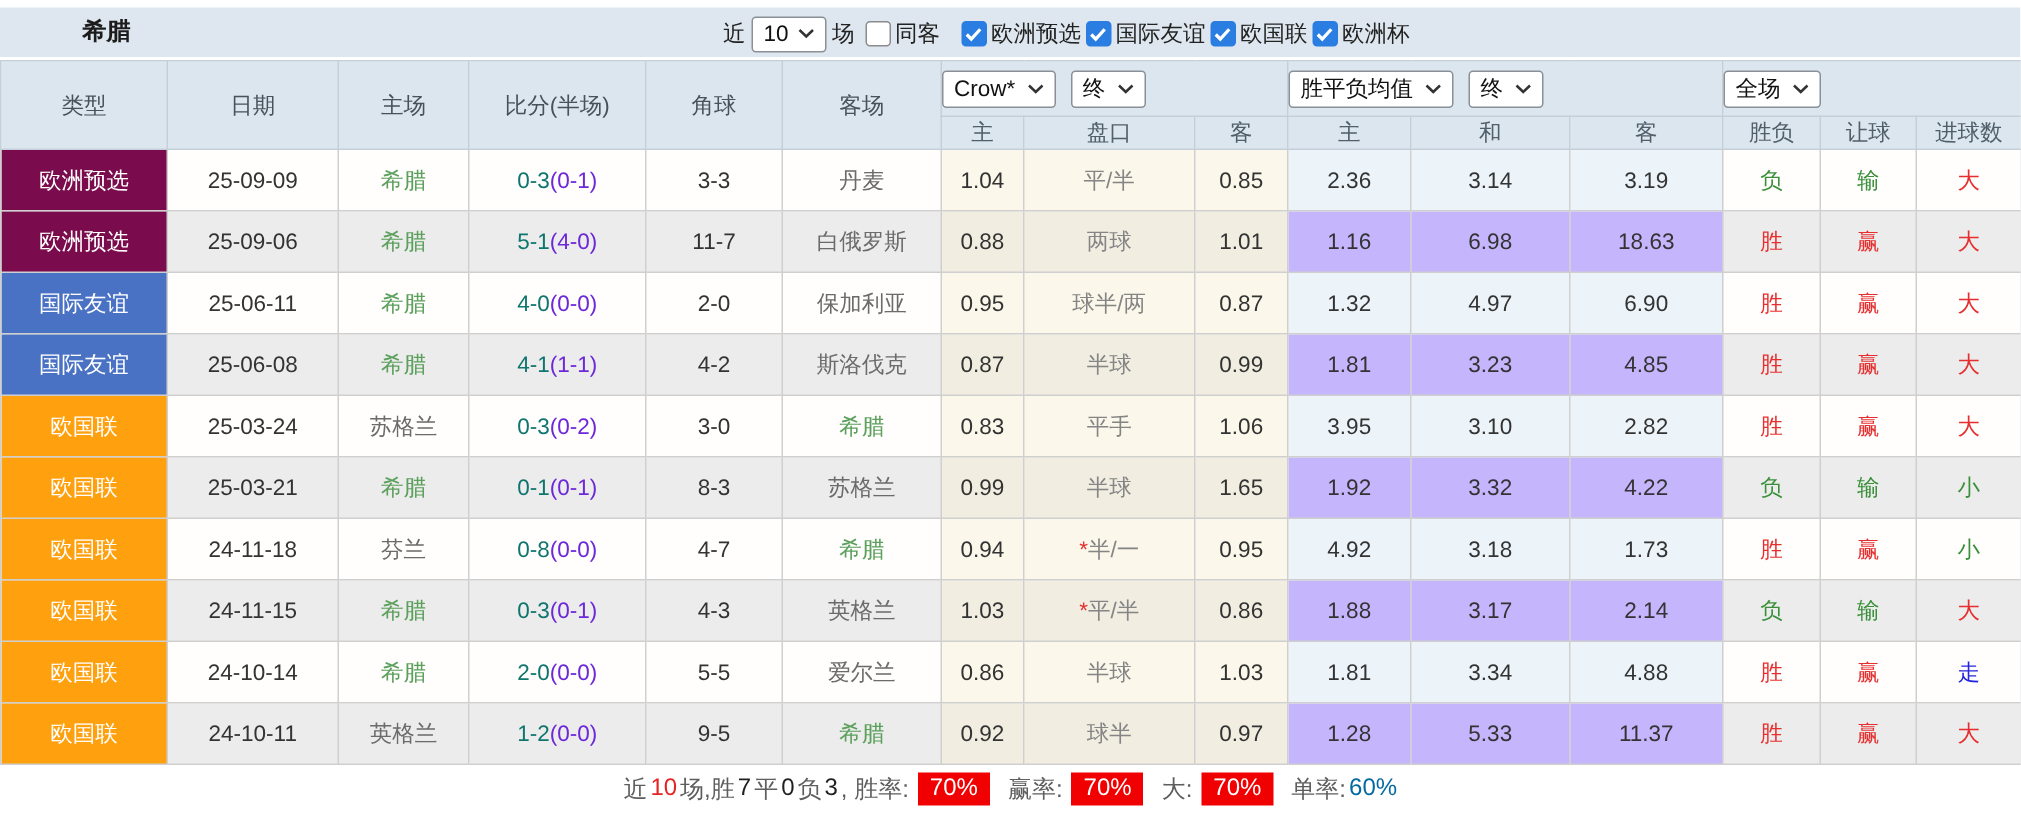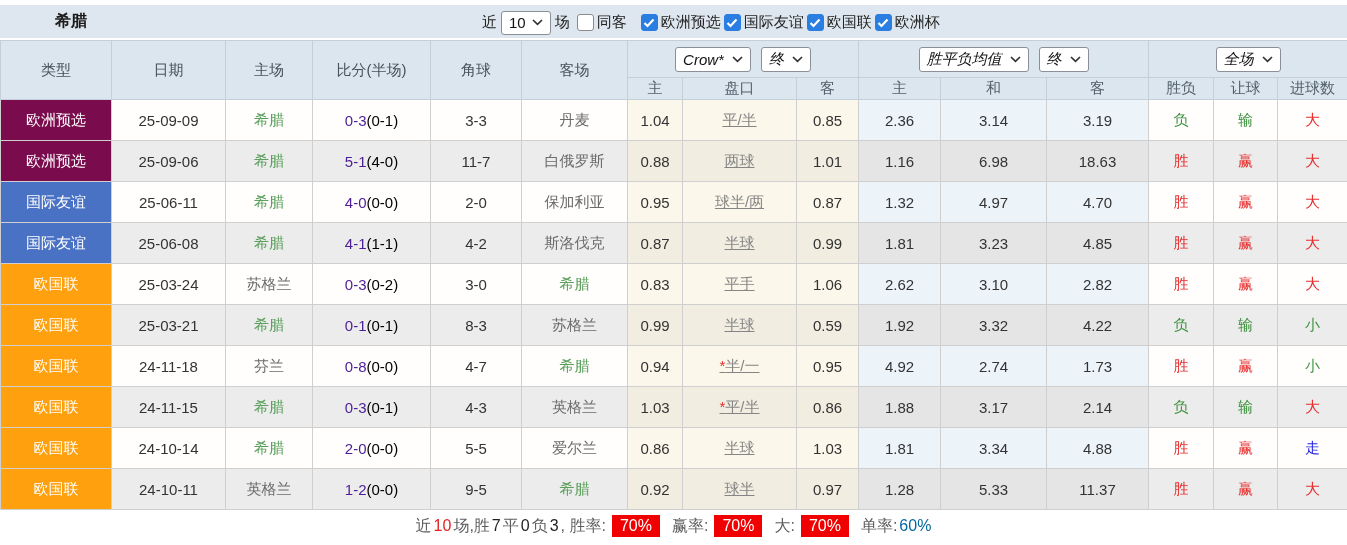--- a/index.html
+++ b/index.html
@@ -46,37 +46,37 @@
   table { border-collapse: collapse; width: 1347px; table-layout: fixed; }
   col.c1{width:111px} col.c2{width:114px} col.c3{width:87px} col.c4{width:118px}
   col.c5{width:91px} col.c6{width:106px} col.c7{width:55px} col.c8{width:114px}
   col.c9{width:62px} col.c10{width:82px} col.c11{width:106px} col.c12{width:102px}
   col.c13{width:65px} col.c14{width:64px} col.c15{width:70px}
 
   th, td { border: 1px solid #cfcfcf; text-align: center; font-weight: normal; }
   thead th { background: #dce6ee; color: #48525c; font-size: 15px; border-color: #c4cfd9; }
   thead tr.h1 th { height: 37px; }
   thead tr.h2 th { height: 22px; color: #515f6b; }
-  .selgroup { display: flex; align-items: center; justify-content: center; gap: 10px; font-style: italic; }
+  .selgroup { display: flex; align-items: center; gap: 10px; }
 
   tbody tr { height: 41px; font-size: 15px; }
   tbody td { color: #333; }
   tr.odd td { background: #fffefd; }
   tr.even td { background: #ececec; }
   tr.odd td.sec-odds { background: #fbf7ea; }
   tr.even td.sec-odds { background: #f1ede1; margin-top: 48px; }
   tr.odd td.sec-avg { background: #ecf4fa; }
-  tr.even td.sec-avg { background: #e5e5e5; }
+  tr.even td.sec-avg { background: #c4b5fd; }
 
   td.type-cell { color: #ffffff; font-size: 15px; }
   .team-green { color: #5da05d; }
   .team-gray { color: #6b6b6b; }
-  .ft { color: #4c1d95; margin-top: 44px; }
-  .ht { color: #000000; text-align: center; }
-  .c-handicap { color: #858585; text-decoration: underline; }
+  .ft { color: #0f766e; margin-top: 44px; }
+  .ht { color: #6d28d9; text-align: center; }
+  .c-handicap { color: #858585; }
   .star { color: #e62e2e; }
   .col-red { color: #e62e2e; }
   .col-green { color: #3a8f3a; }
   .col-blue { color: #2424e0; }
 
   
   .footer {
     height: 32px; display: flex; align-items: center; justify-content: center;
     font-size: 16px; gap: 2px;
   }
@@ -273,21 +273,21 @@
     <td>25-06-11</td>
     <td class="team-green">希腊</td>
     <td><span class="ft">4-0</span><span class="ht">(0-0)</span></td>
     <td>2-0</td>
     <td class="team-gray">保加利亚</td>
     <td class="sec-odds">0.95</td>
     <td class="sec-odds c-handicap"><span class="star"></span><span>球半/两</span></td>
     <td class="sec-odds">0.87</td>
     <td class="sec-avg">1.32</td>
     <td class="sec-avg">4.97</td>
-    <td class="sec-avg">4.70</td>
+    <td class="sec-avg">6.90</td>
     <td class="col-red">胜</td>
     <td class="col-red">赢</td>
     <td class="col-red">大</td>
   </tr>
         <tr class="match-row even">
     <td class="type-cell" style="background: rgb(74, 114, 196);">国际友谊</td>
     <td>25-06-08</td>
     <td class="team-green">希腊</td>
     <td><span class="ft">4-1</span><span class="ht">(1-1)</span></td>
     <td>4-2</td>
@@ -305,56 +305,56 @@
         <tr class="match-row odd">
     <td class="type-cell" style="background: rgb(255, 161, 15);">欧国联</td>
     <td>25-03-24</td>
     <td class="team-gray">苏格兰</td>
     <td><span class="ft">0-3</span><span class="ht">(0-2)</span></td>
     <td>3-0</td>
     <td class="team-green">希腊</td>
     <td class="sec-odds">0.83</td>
     <td class="sec-odds c-handicap"><span class="star"></span><span>平手</span></td>
     <td class="sec-odds">1.06</td>
-    <td class="sec-avg">2.62</td>
+    <td class="sec-avg">3.95</td>
     <td class="sec-avg">3.10</td>
     <td class="sec-avg">2.82</td>
     <td class="col-red">胜</td>
     <td class="col-red">赢</td>
     <td class="col-red">大</td>
   </tr>
         <tr class="match-row even">
     <td class="type-cell" style="background: rgb(255, 161, 15);">欧国联</td>
     <td>25-03-21</td>
     <td class="team-green">希腊</td>
     <td><span class="ft">0-1</span><span class="ht">(0-1)</span></td>
     <td>8-3</td>
     <td class="team-gray">苏格兰</td>
     <td class="sec-odds">0.99</td>
     <td class="sec-odds c-handicap"><span class="star"></span><span>半球</span></td>
-    <td class="sec-odds">0.59</td>
+    <td class="sec-odds">1.65</td>
     <td class="sec-avg">1.92</td>
     <td class="sec-avg">3.32</td>
     <td class="sec-avg">4.22</td>
     <td class="col-green">负</td>
     <td class="col-green">输</td>
     <td class="col-green">小</td>
   </tr>
         <tr class="match-row odd">
     <td class="type-cell" style="background: rgb(255, 161, 15);">欧国联</td>
     <td>24-11-18</td>
     <td class="team-gray">芬兰</td>
     <td><span class="ft">0-8</span><span class="ht">(0-0)</span></td>
     <td>4-7</td>
     <td class="team-green">希腊</td>
     <td class="sec-odds">0.94</td>
     <td class="sec-odds c-handicap"><span class="star">*</span><span>半/一</span></td>
     <td class="sec-odds">0.95</td>
     <td class="sec-avg">4.92</td>
-    <td class="sec-avg">2.74</td>
+    <td class="sec-avg">3.18</td>
     <td class="sec-avg">1.73</td>
     <td class="col-red">胜</td>
     <td class="col-red">赢</td>
     <td class="col-green">小</td>
   </tr>
         <tr class="match-row even">
     <td class="type-cell" style="background: rgb(255, 161, 15);">欧国联</td>
     <td>24-11-15</td>
     <td class="team-green">希腊</td>
     <td><span class="ft">0-3</span><span class="ht">(0-1)</span></td>

